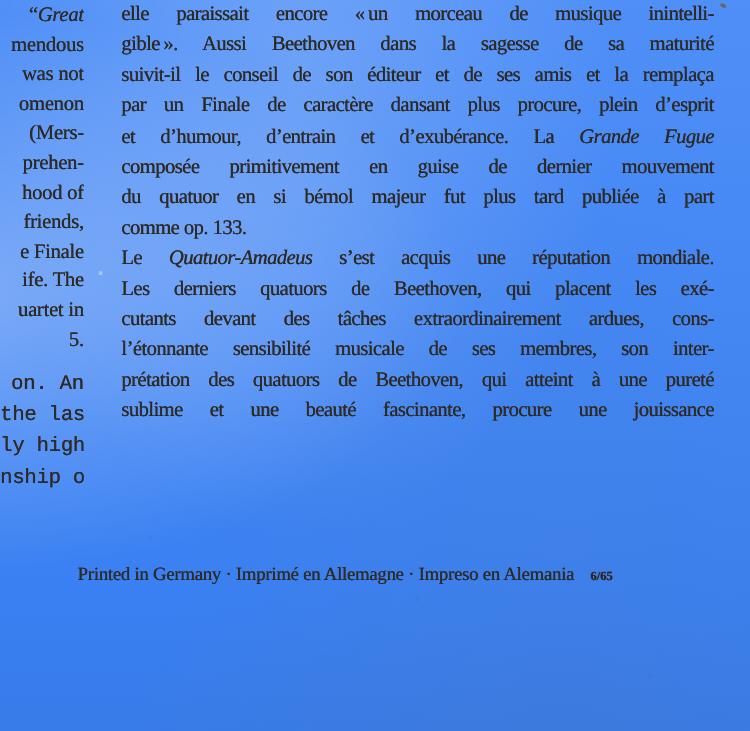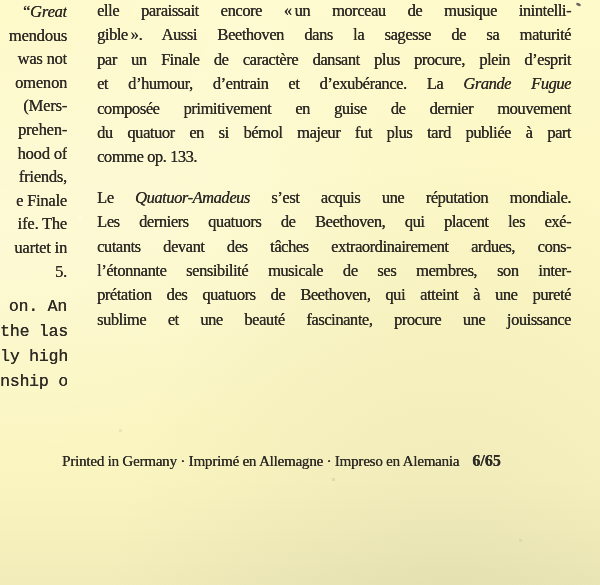--- a/index.html
+++ b/index.html
@@ -1,19 +1,19 @@
 <!DOCTYPE html>
 <html><head>
 <meta charset="utf-8">
 <style>
   html,body{margin:0;padding:0;background:#cfcdc8;}
   .page{
     position:relative;
     width:600px;height:585px;
-    background:#fef9c3;
+    background:#3b82f6;
     color:#2e2b26;
     font-family:"Liberation Serif","DejaVu Serif",serif;
     overflow:hidden;
   }
   .texture{
     position:absolute;inset:0;pointer-events:none;
     background:
       radial-gradient(ellipse at 75% 115%, rgba(110,105,90,0.10), transparent 55%),
       radial-gradient(ellipse at -5% 40%, rgba(255,255,255,0.30), transparent 45%),
       radial-gradient(ellipse at 40% 10%, rgba(255,255,255,0.18), transparent 50%),
@@ -37,29 +37,29 @@
     position:absolute;left:0;top:0;width:67px;
     font-size:16.5px;line-height:23.6px;letter-spacing:-0.2px;
     text-align:right;white-space:nowrap;overflow:hidden;
   }
   .col-left .block2{margin-top:12px;line-height:24.8px;font-family:Liberation Mono, monospace;}
   .col-right{
     position:absolute;left:97px;top:-1px;width:474px;
     font-size:16.5px;line-height:24.4px;letter-spacing:-0.45px;
   }
   .para{margin:0;font-family:Liberation Serif, serif;}
-  .para + .para{margin-top:16px;}
+  .para + .para{margin-top:0;}
   .rline{text-align:justify;text-align-last:justify;}
   .rline.last{text-align:right;text-align-last:left;}
   .it{font-style:italic;}
   .footer{
     position:absolute;left:62px;top:452px;
     font-size:15px;letter-spacing:-0.2px;white-space:nowrap;
   }
-  .footer .code{font-weight:bold;font-size:16px;margin-left:13px;letter-spacing:0;}
+  .footer .code{font-weight:bold;font-size:10px;margin-left:13px;letter-spacing:0;}
 </style>
 </head>
 <body>
 
 <div class="page">
   <div class="texture"></div>
   <div class="speckles"></div>
 
   <div class="col-left text">
     <div><span>“</span><span class="it">Great</span></div>
@@ -79,20 +79,21 @@
       <div>the last</div>
       <div>ly high</div>
       <div>nship of</div>
     </div>
   </div>
 
   <div class="col-right text">
     <div class="para">
       <div class="rline"><span>elle paraissait encore « un morceau de musique inintelli-</span></div>
       <div class="rline"><span>gible ». Aussi Beethoven dans la sagesse de sa maturité</span></div>
+      <div class="rline"><span>suivit-il le conseil de son éditeur et de ses amis et la remplaça</span></div>
       <div class="rline"><span>par un Finale de caractère dansant plus procure, plein d’esprit</span></div>
       <div class="rline"><span>et d’humour, d’entrain et d’exubérance. La </span><span class="it">Grande Fugue</span></div>
       <div class="rline"><span>composée primitivement en guise de dernier mouvement</span></div>
       <div class="rline"><span>du quatuor en si bémol majeur fut plus tard publiée à part</span></div>
       <div class="rline last"><span>comme op. 133.</span></div>
     </div>
     <div class="para">
       <div class="rline"><span>Le </span><span class="it">Quatuor-Amadeus</span><span> s’est acquis une réputation mondiale.</span></div>
       <div class="rline"><span>Les derniers quatuors de Beethoven, qui placent les exé-</span></div>
       <div class="rline"><span>cutants devant des tâches extraordinairement ardues, cons-</span></div>

